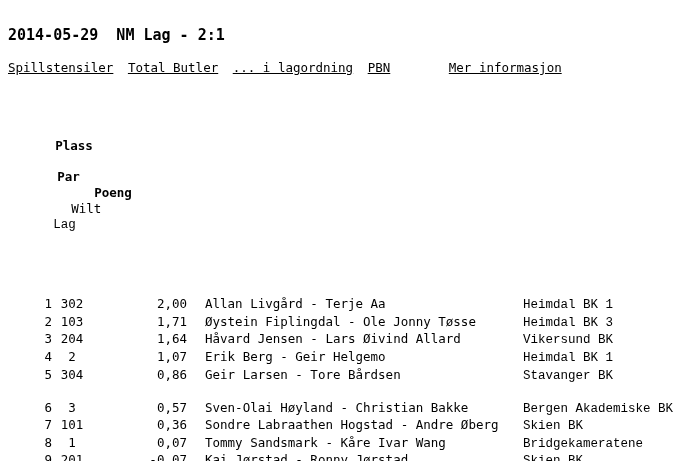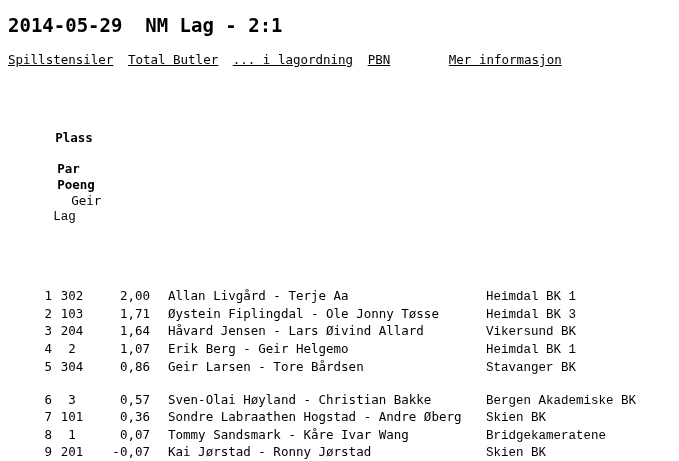--- a/index.html
+++ b/index.html
@@ -13,24 +13,24 @@
     font-family: "DejaVu Sans Mono", monospace;
     color: #000000;
     overflow: hidden;
   }
   .page {
     padding: 8px 8px 0 8px;
     box-sizing: border-box;
   }
   .title {
     font-family: "DejaVu Sans Mono", monospace;
-    font-size: 19px;
+    font-size: 15px;
     font-weight: bold;
     letter-spacing: 0px;
-    margin: 6px 0 16px 0;
+    margin: 18px 0 16px 0;
     white-space: pre;
   }
   .navlinks {
     font-family: "DejaVu Sans Mono", monospace;
     font-size: 12.5px;
     margin: 0 0 16px 0;
     white-space: nowrap;
   }
   .navlinks a {
     color: #000000;
@@ -47,21 +47,21 @@
   .table {
     font-family: "DejaVu Sans Mono", monospace;
     font-size: 12.5px;
     line-height: 15.6px;
     white-space: pre;
   }
   .row { white-space: pre; }
   .row.spacer { height: 15.6px; }
   .c-plass  { display:inline-block; width: 44px;  text-align: right; }
   .c-par    { display:inline-block; width: 40px;  text-align: center; }
-  .c-poeng  { display:inline-block; width: 58px;  text-align: right; }
+  .c-poeng  { display:inline-block; width: 58px;  text-align: right; margin-left: 37px; }
   .c-navn   { display:inline-block; width: 336px; text-align: left; padding-left: 18px; box-sizing: border-box; }
   .c-lag    { display:inline-block; text-align: left; font-family: Liberation Mono, monospace; }
   .head .c-plass,
   .head .c-par,
   .head .c-poeng { text-align: left; font-weight: bold; }
   .head .c-plass { padding-left: 2px; }
   .head .c-par { padding-left: 4px; margin-top: 16px; }
   .head .c-poeng { padding-left: 4px; }
   .head { margin-bottom: 15.6px; }
 </style>
@@ -79,19 +79,19 @@
     <a href="#">PBN</a>
     <a href="#">Mer informasjon</a>
   </div>
 
 
   <div class="table">
     <div class="row head">
       <span class="c-plass">Plass</span>
       <span class="c-par">Par</span>
       <span class="c-poeng">Poeng</span>
-      <span class="c-navn">Geir</span>
+      <span class="c-navn">Wilt</span>
       <span class="c-lag">Lag</span>
     </div>
     <div id="rows-container"><div class="row"><span class="c-plass">1</span><span class="c-par">302</span><span class="c-poeng">2,00</span><span class="c-navn">Allan Livgård - Terje Aa</span><span class="c-lag">Heimdal BK 1</span></div><div class="row"><span class="c-plass">2</span><span class="c-par">103</span><span class="c-poeng">1,71</span><span class="c-navn">Øystein Fiplingdal - Ole Jonny Tøsse</span><span class="c-lag">Heimdal BK 3</span></div><div class="row"><span class="c-plass">3</span><span class="c-par">204</span><span class="c-poeng">1,64</span><span class="c-navn">Håvard Jensen - Lars Øivind Allard</span><span class="c-lag">Vikersund BK</span></div><div class="row"><span class="c-plass">4</span><span class="c-par">2</span><span class="c-poeng">1,07</span><span class="c-navn">Erik Berg - Geir Helgemo</span><span class="c-lag">Heimdal BK 1</span></div><div class="row"><span class="c-plass">5</span><span class="c-par">304</span><span class="c-poeng">0,86</span><span class="c-navn">Geir Larsen - Tore Bårdsen</span><span class="c-lag">Stavanger BK</span></div><div class="row spacer">&nbsp;</div><div class="row"><span class="c-plass">6</span><span class="c-par">3</span><span class="c-poeng">0,57</span><span class="c-navn">Sven-Olai Høyland - Christian Bakke</span><span class="c-lag">Bergen Akademiske BK</span></div><div class="row"><span class="c-plass">7</span><span class="c-par">101</span><span class="c-poeng">0,36</span><span class="c-navn">Sondre Labraathen Hogstad - Andre Øberg</span><span class="c-lag">Skien BK</span></div><div class="row"><span class="c-plass">8</span><span class="c-par">1</span><span class="c-poeng">0,07</span><span class="c-navn">Tommy Sandsmark - Kåre Ivar Wang</span><span class="c-lag">Bridgekameratene</span></div><div class="row"><span class="c-plass">9</span><span class="c-par">201</span><span class="c-poeng">-0,07</span><span class="c-navn">Kai Jørstad - Ronny Jørstad</span><span class="c-lag">Skien BK</span></div><div class="row"><span class="c-plass">10</span><span class="c-par">301</span><span class="c-poeng">-0,36</span><span class="c-navn">Frédéric Wilt - Håvard Heimset Larsen</span><span class="c-lag">Bridgekameratene</span></div></div>
   </div>
 
 </div>
 
 </body></html>

